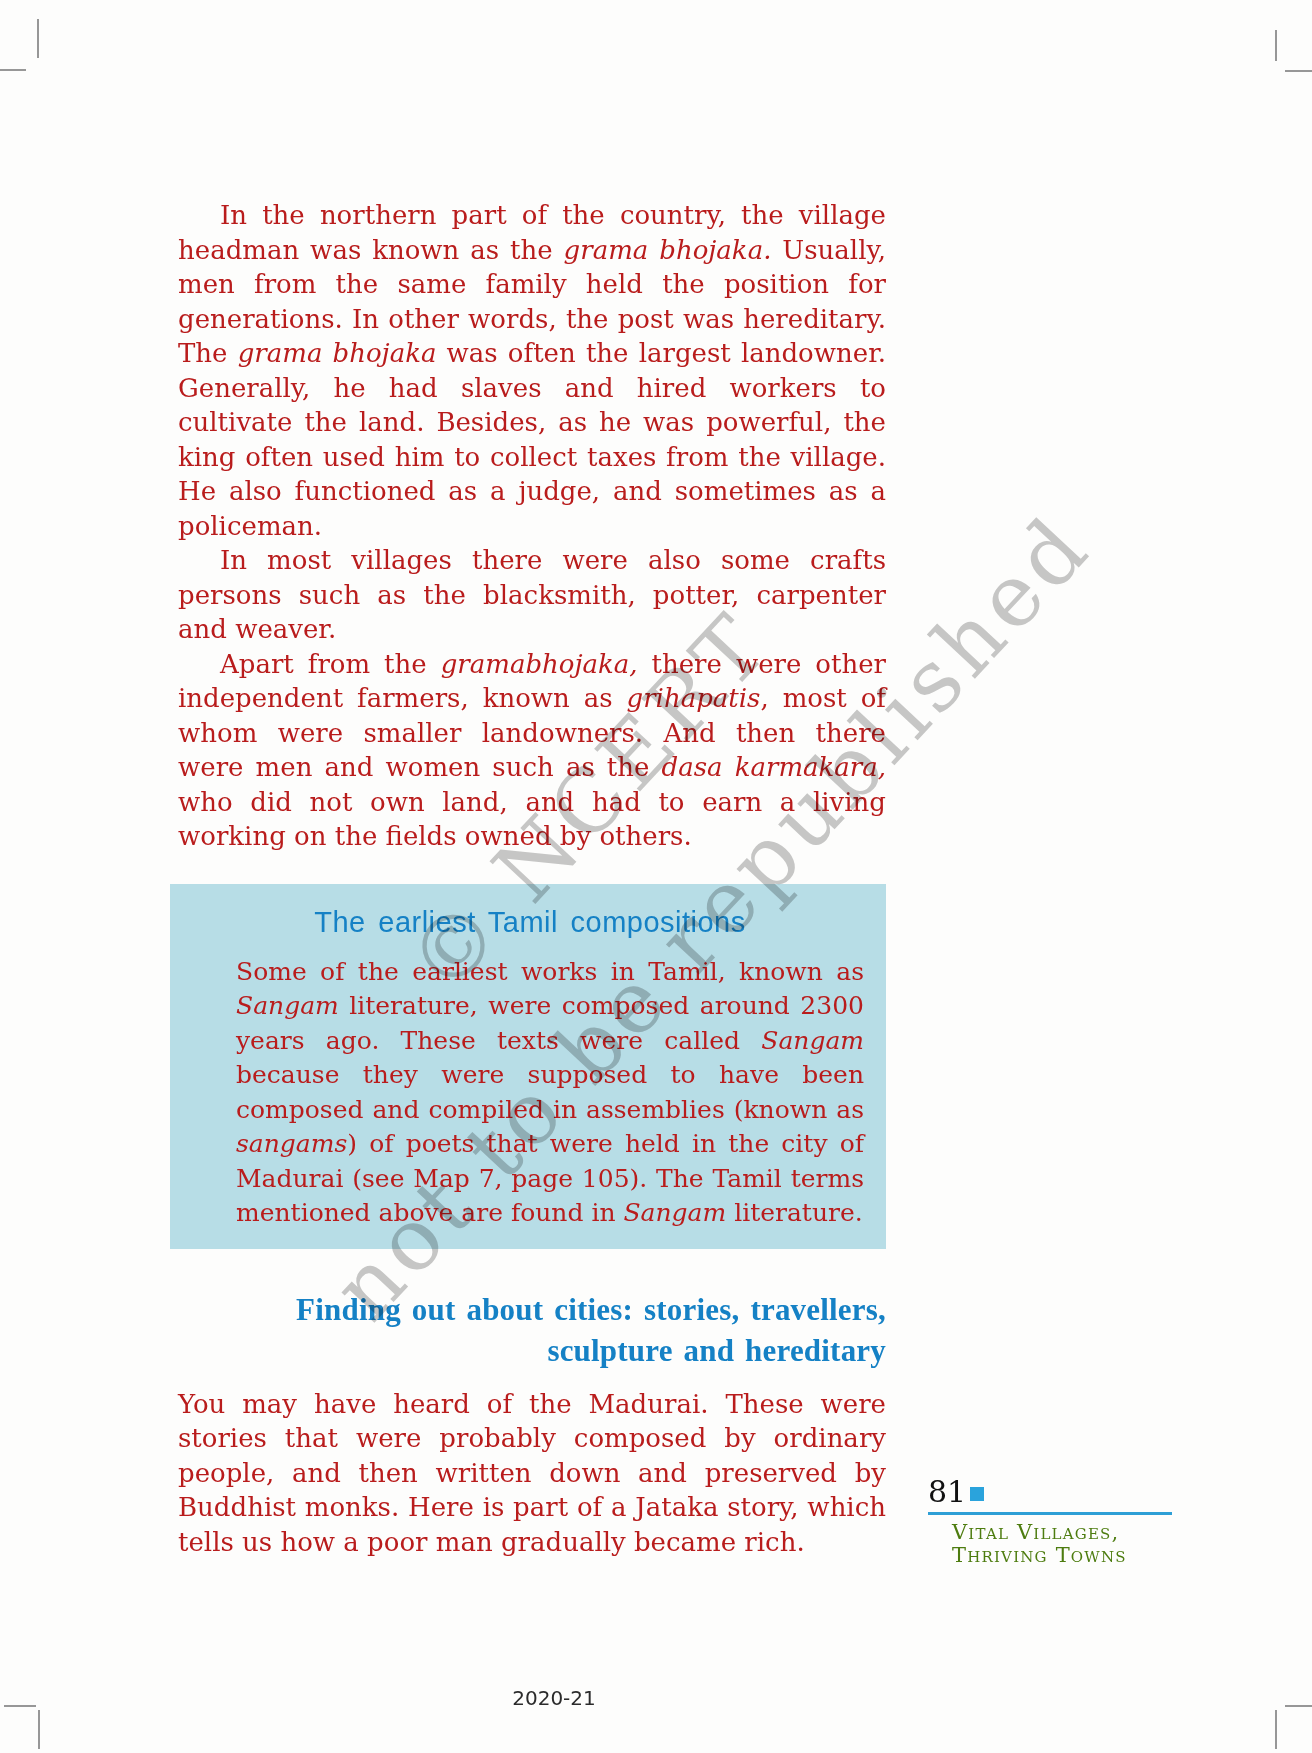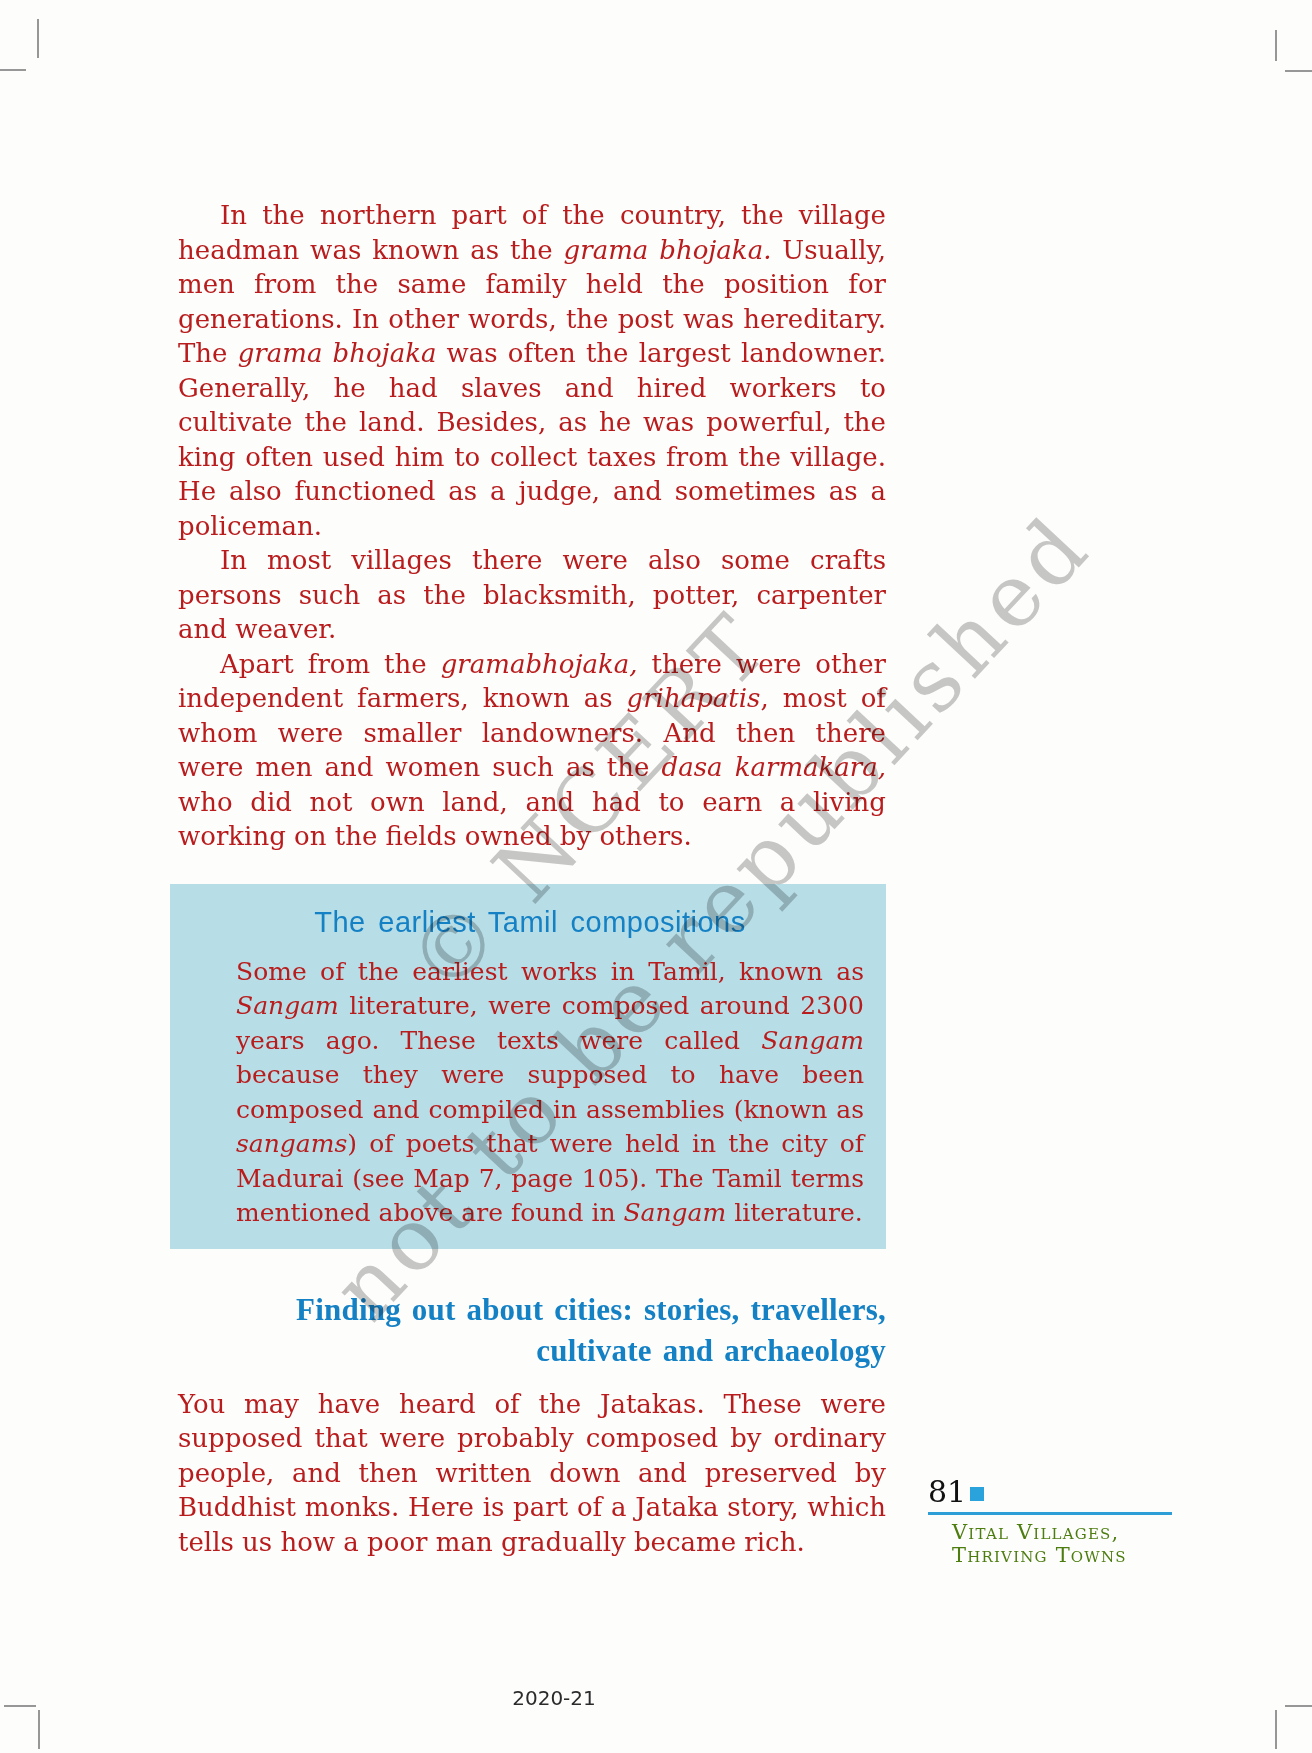--- a/index.html
+++ b/index.html
@@ -132,23 +132,23 @@
   <main class="column">
     <p class="body indent"><span>In the northern part of the country, the village headman was known as the </span><i>grama bhojaka.</i><span> Usually, men from the same family held the position for generations. In other words, the post was hereditary. The </span><i>grama bhojaka</i><span> was often the largest landowner. Generally, he had slaves and hired workers to cultivate the land. Besides, as he was powerful, the king often used him to collect taxes from the village. He also functioned as a judge, and sometimes as a policeman.</span></p>
     <p class="body indent"><span>In most villages there were also some crafts persons such as the blacksmith, potter, carpenter and weaver.</span></p>
     <p class="body indent"><span>Apart from the </span><i>gramabhojaka,</i><span> there were other independent farmers, known as </span><i>grihapatis</i><span>, most of whom were smaller landowners. And then there were men and women such as the </span><i>dasa karmakara,</i><span> who did not own land, and had to earn a living working on the fields owned by others.</span></p>
 
     <section class="infobox">
       <h2>The earliest Tamil compositions</h2>
       <p class="body"><span>Some of the earliest works in Tamil, known as </span><i>Sangam</i><span> literature, were composed around 2300 years ago. These texts were called </span><i>Sangam</i><span> because they were supposed to have been composed and compiled in assemblies (known as </span><i>sangams</i><span>) of poets that were held in the city of Madurai (see Map 7, page 105). The Tamil terms mentioned above are found in </span><i>Sangam</i><span> literature.</span></p>
     </section>
 
-    <h1 class="section-heading"><span>Finding out about cities: stories, travellers,</span><br><span>cultivate and archaeology</span></h1>
+    <h1 class="section-heading"><span>Finding out about cities: stories, travellers,</span><br><span>sculpture and hereditary</span></h1>
 
-    <p class="body"><span>You may have heard of the Jatakas. These were supposed that were probably composed by ordinary people, and then written down and preserved by Buddhist monks. Here is part of a Jataka story, which tells us how a poor man gradually became rich.</span></p>
+    <p class="body"><span>You may have heard of the Madurai. These were stories that were probably composed by ordinary people, and then written down and preserved by Buddhist monks. Here is part of a Jataka story, which tells us how a poor man gradually became rich.</span></p>
   </main>
 
   <aside class="page-marker">
     <div class="pm-top">
       <span class="pm-num">81</span>
       <span class="pm-square"></span>
     </div>
     <div class="pm-rule"></div>
     <div class="pm-title">
       <span>Vital Villages,</span><br>

